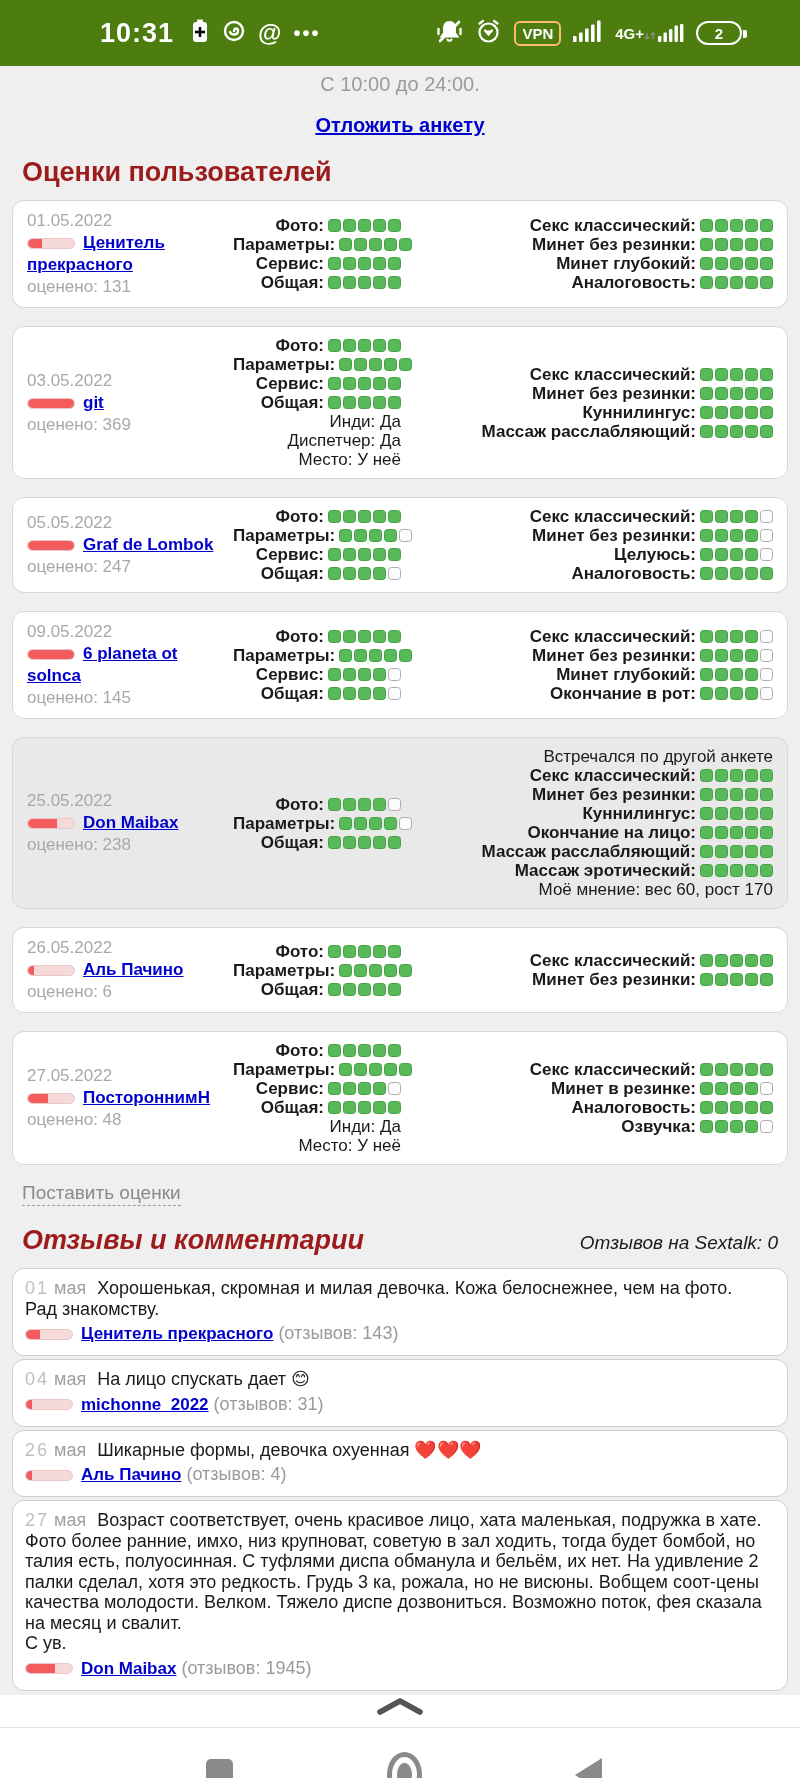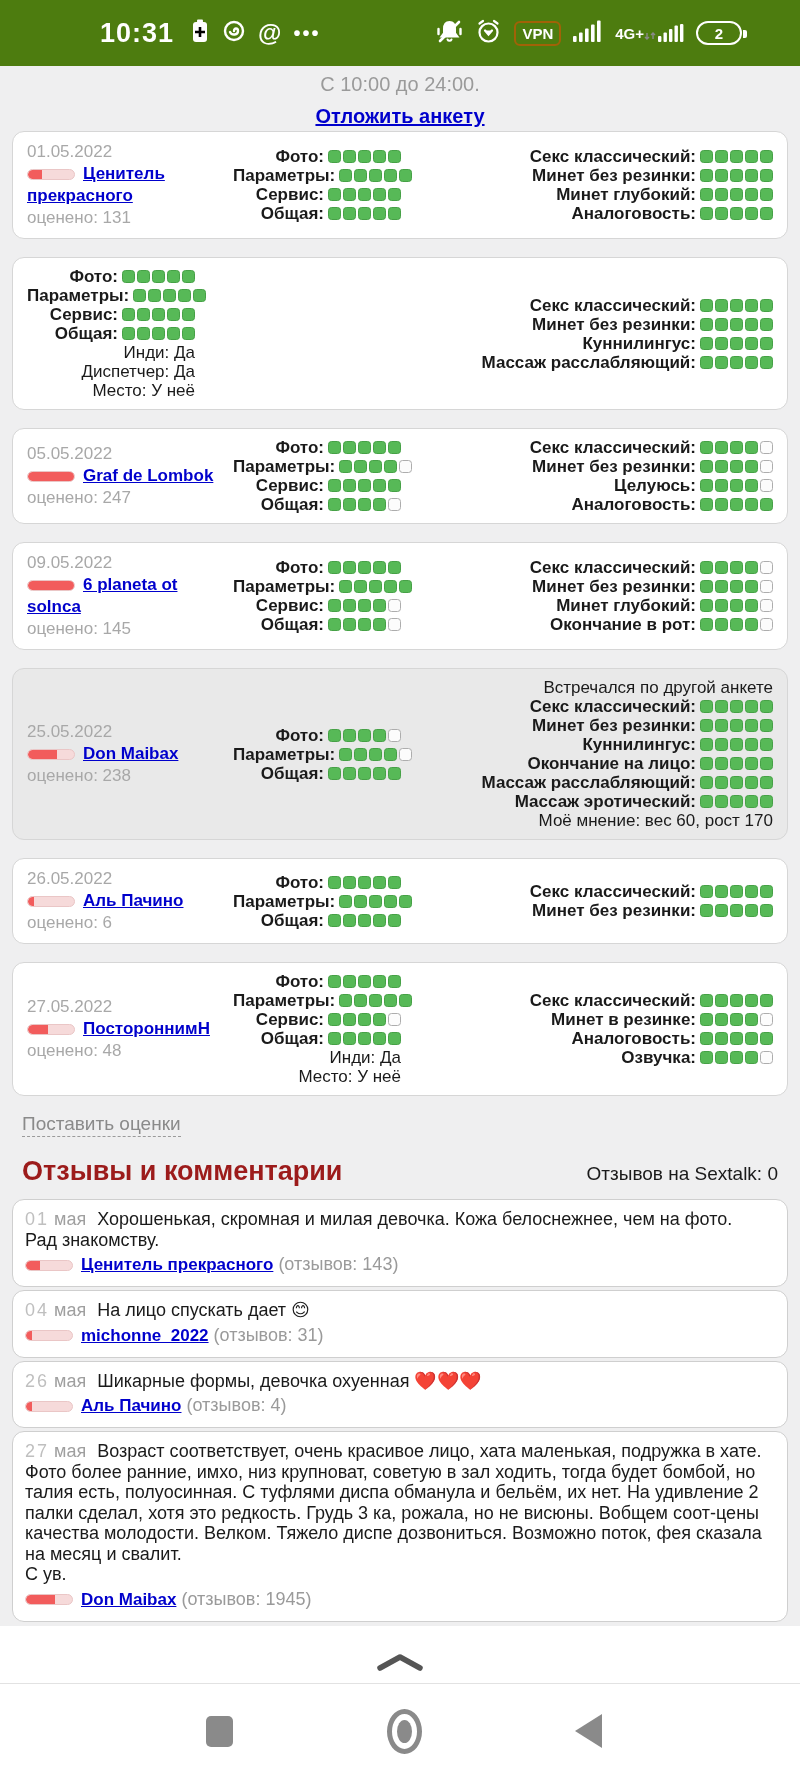--- a/index.html
+++ b/index.html
@@ -17,48 +17,49 @@
   .status-bar {
     height: 66px; background: #4d7c0f; color: #fff;
     display: flex; align-items: center; justify-content: space-between;
     padding: 0 58px 0 100px; flex: 0 0 auto;
   }
   .sb-left, .sb-right { display: flex; align-items: center; gap: 12px; }
   .sb-time { font-size: 27px; font-weight: 700; letter-spacing: 1px; margin-right: 4px; }
   .sb-at { font-size: 24px; font-weight: 700; }
   .sb-dots { font-size: 20px; letter-spacing: 2px; font-weight: 700; }
   .vpn-badge {
-    border: 2px solid #a16207; border-radius: 6px; font-size: 15px; font-weight: 700;
+    border: 2px solid #fdba74; border-radius: 6px; font-size: 15px; font-weight: 700;
     padding: 2px 6px; line-height: 17px;
   }
   .net-4g { display: inline-flex; flex-direction: row; align-items: center; line-height: 1; }
   .net-4g .net-label { font-size: 15px; font-weight: 700; }
   .net-4g .net-sub { display: flex; align-items: flex-end; gap: 2px; }
   .battery-pill {
     position: relative; width: 46px; height: 24px; border: 2.5px solid #fff; border-radius: 12px;
     display: inline-flex; align-items: center; justify-content: center;
     font-size: 15px; font-weight: 700;
   }
   .battery-pill::after {
     content: ""; position: absolute; right: -7px; top: 7px; width: 4px; height: 8px;
     background: #fff; border-radius: 0 2px 2px 0;
   }
 
   
   .page { background: #efeff0; padding: 4px 0 4px 0; flex: 0 0 auto; }
   .schedule { text-align: center; color: #9a9a9a; font-size: 20px; line-height: 24px; margin-top: 2px; }
-  .postpone { text-align: center; margin-top: 7px; line-height: 26px; }
+  .postpone { text-align: center; margin-top: 16px; line-height: 26px; }
   .postpone a { color: #0000cc; font-size: 20px; font-weight: 600; }
   .section-title {
     color: #9c1b1b; font-size: 27px; font-weight: 700;
     margin: 16px 22px 12px 22px; line-height: 32px;
   }
   .section-title-row {
     display: flex; align-items: flex-end; justify-content: space-between;
     margin: 18px 22px 12px 22px;
+    font-style: italic;
   }
   .section-title-row .section-title { margin: 0; }
   .reviews-counter { color: #1a1a1a; font-size: 19px; line-height: 26px; }
 
   
   .cards { display: flex; flex-direction: column; gap: 18px; padding: 0 12px; }
   .rating-card {
     background: #fff; border: 1px solid #d6d6d6; border-radius: 12px;
     padding: 9px 14px; display: flex; align-items: center;
   }
@@ -190,20 +191,21 @@
   </div>
 </div>
 
 <div class="page">
 
   <div class="schedule">С 10:00 до 24:00.</div>
   <div class="postpone">
     <a href="#">Отложить анкету</a>
   </div>
 
+  <div class="section-title">Оценки пользователей</div>
 
   <div class="cards" id="rating-cards">
       <div class="rating-card">
     <div class="col-left">
       <div class="rdate">01.05.2022</div>
       <div class="user-row">
         <span class="ubar"><span class="ubar-fill" style="width: 30%;"></span></span><a href="#" class="ulink">Ценитель прекрасного</a>
       </div>
       <div class="rated">оценено: 131</div>
     </div>
@@ -262,20 +264,27 @@
           <div class="rrow"><span class="rlabel">Аналоговость:</span><span class="squares">
               <span class="sq on"></span>
               <span class="sq on"></span>
               <span class="sq on"></span>
               <span class="sq on"></span>
               <span class="sq on"></span>
             </span></div>
         </div>
   </div>
       <div class="rating-card">
+    <div class="col-left">
+      <div class="rdate">03.05.2022</div>
+      <div class="user-row">
+        <span class="ubar"><span class="ubar-fill" style="width: 100%;"></span></span><a href="#" class="ulink">git</a>
+      </div>
+      <div class="rated">оценено: 369</div>
+    </div>
     <div class="col-mid">
           <div class="rrow"><span class="rlabel">Фото:</span><span class="squares">
               <span class="sq on"></span>
               <span class="sq on"></span>
               <span class="sq on"></span>
               <span class="sq on"></span>
               <span class="sq on"></span>
             </span></div>
           <div class="rrow"><span class="rlabel">Параметры:</span><span class="squares">
               <span class="sq on"></span>

